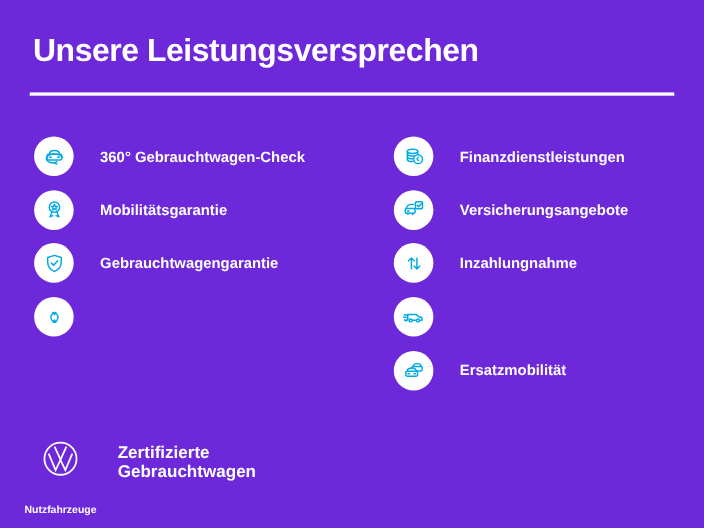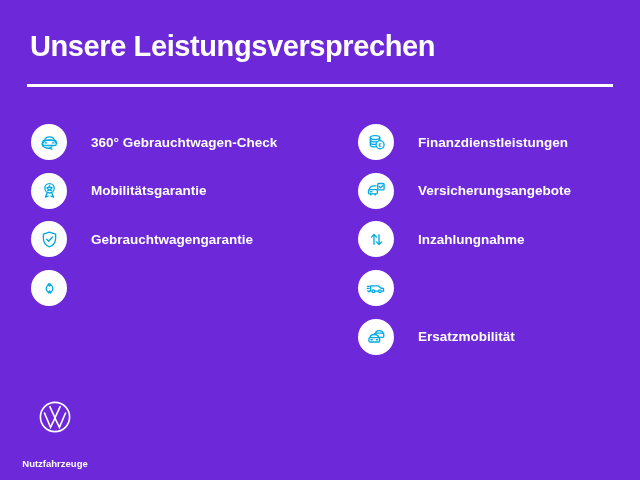--- a/index.html
+++ b/index.html
@@ -153,14 +153,16 @@
   </div>
 
   <span class="vwlogo">
     <svg viewBox="0 0 48 48">
       <circle cx="24" cy="24" r="20.6"></circle>
       <path d="M16.4,8.6 L24,25.2 L31.6,8.6"></path>
       <path d="M8.8,17.6 L17.7,38.6 L23.95,25.6 L30.2,38.6 L39.2,17.6"></path>
     </svg>
   </span>
   <div class="brandname">Nutzfahrzeuge</div>
+  <div class="claim">Zertifizierte
+Gebrauchtwagen</div>
 
 </div>
 
 </body></html>

